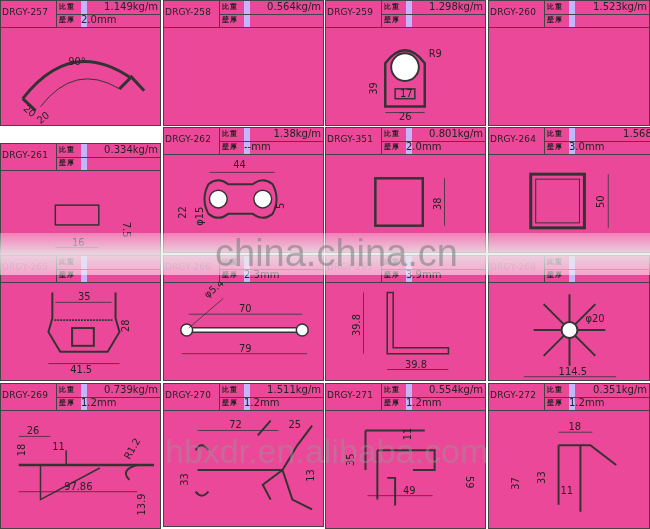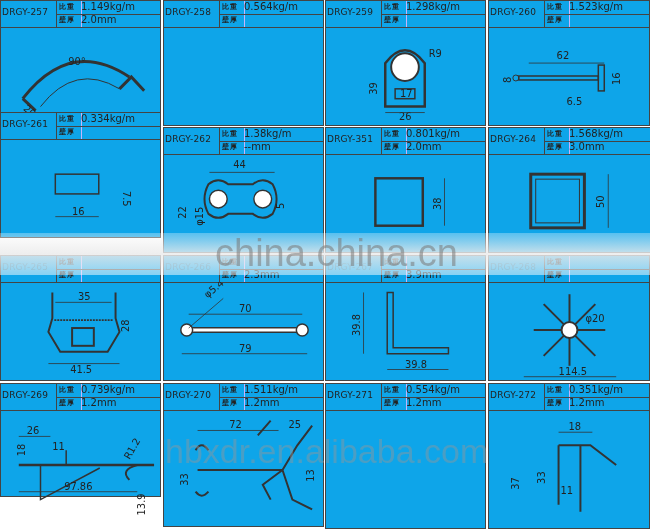--- a/index.html
+++ b/index.html
@@ -1,25 +1,25 @@
 <!DOCTYPE html>
 <html><head>
 <meta charset="utf-8">
 <style>
   html, body { margin:0; padding:0; background:#ffffff; }
   body { width:650px; height:529px; position:relative; overflow:hidden; font-family:"DejaVu Sans", sans-serif; color:#222; }
   .grid { position:absolute; left:0; top:0; width:650px; height:529px; }
-  .cell { position:absolute; box-sizing:border-box; border:1.5px solid #444; background:#0ea5e9; }
+  .cell { position:absolute; box-sizing:border-box; border:1.5px solid #444; background:#ec4899; }
   .hdr { position:absolute; left:0; top:0; right:0; height:26px; border-bottom:1.5px solid #444; font-size:9.5px; }
   .hdr .code { position:absolute; left:1px; top:6px; width:54px; font-size:9px; letter-spacing:0.2px; white-space:nowrap; }
-  .hdr .lblcol { position:absolute; left:55px; top:0; width:24px; height:26px; border-left:1px solid #444; border-right:1px solid #c4b5fd; }
+  .hdr .lblcol { position:absolute; left:55px; top:0; width:24px; height:26px; border-left:1px solid #444; border-right:6px solid #c4b5fd; }
   .hdr .lbl { position:absolute; left:2px; font-size:7px; font-weight:bold; letter-spacing:1px; }
   .hdr .lbl.l1 { top:1px; } .hdr .lbl.l2 { top:14px;font-family:Liberation Serif, serif; }
   .hdr .mid { position:absolute; left:55px; right:0; top:12.5px; border-top:1px solid #444; }
-  .hdr .v1 { position:absolute; left:80px; right:2px; top:0px; text-align:left; font-size:10px; }
+  .hdr .v1 { position:absolute; left:80px; right:2px; top:0px; text-align:right; font-size:10px; }
   .hdr .v2 { position:absolute; left:80px; right:2px; top:13px; font-size:10px; }
   .draw { position:absolute; left:0; top:26px; right:0; bottom:0; }
   svg text { font-family:"DejaVu Sans", sans-serif; fill:#222; }
   .wm { position:absolute; font-family:"Liberation Sans", sans-serif; color:rgba(120,120,120,0.55); pointer-events:none; white-space:nowrap; }
   .blurband { position:absolute; left:0; top:233px; width:650px; height:42px; background:linear-gradient(to bottom, rgba(255,255,255,0.3), rgba(235,235,235,0.85), rgba(255,255,255,0.5)); }
 </style>
 </head>
 <body>
 
 <div class="grid" id="grid">
@@ -86,34 +86,22 @@
       <div class="hdr">
         <span class="code">DRGY-260</span>
         <div class="lblcol">
           <span class="lbl l1">比重</span>
           <span class="lbl l2">壁厚</span>
         </div>
         <div class="mid"></div>
         <span class="v1">1.523kg/m</span>
         <span class="v2"></span>
       </div>
-      <div class="draw">
-        <svg width="159" height="97" viewBox="0 0 160 97">
-          <rect x="30" y="49" width="80" height="4" fill="none" stroke="#333" stroke-width="1.5"></rect>
-          <rect x="110" y="38" width="6" height="26" fill="none" stroke="#333" stroke-width="1.5"></rect>
-      <circle cx="27" cy="51" r="3" fill="none" stroke="#333"></circle>
-          <line x1="40" y1="36" x2="116" y2="36" stroke="#333" stroke-width="0.8"></line>
-          <text x="68" y="32" font-size="10">62</text>
-      <text x="22" y="56" font-size="10" transform="rotate(-90 22 56)">8</text>
-          <text x="132" y="58" font-size="10" transform="rotate(-90 132 58)">16</text>
-          <text x="78" y="78" font-size="10">6.5</text>
-        </svg>
-      </div>
-    </div>
-    <div class="cell" style="left:0px; top:112px; width:161px; height:126px;">
+    </div>
+    <div class="cell" style="left:0px; top:143px; width:161px; height:126px;">
       <div class="hdr">
         <span class="code">DRGY-261</span>
         <div class="lblcol">
           <span class="lbl l1">比重</span>
           <span class="lbl l2">壁厚</span>
         </div>
         <div class="mid"></div>
         <span class="v1">0.334kg/m</span>
         <span class="v2"></span>
       </div>
@@ -279,21 +267,21 @@
             <line x1="55" y1="22" x2="107" y2="74"></line>
             <line x1="107" y1="22" x2="55" y2="74"></line>
           </g>
       <circle cx="81" cy="48" r="8" fill="#fff" stroke="#333" stroke-width="2"></circle>
           <text x="97" y="40" font-size="10">φ20</text>
       <line x1="35" y1="95" x2="128" y2="95" stroke="#333" stroke-width="0.8"></line>
           <text x="70" y="93" font-size="10">114.5</text>
         </svg>
       </div>
     </div>
-    <div class="cell" style="left:0px; top:383px; width:161px; height:114px;">
+    <div class="cell" style="left:0px; top:383px; width:161px; height:146px;">
       <div class="hdr">
         <span class="code">DRGY-269</span>
         <div class="lblcol">
           <span class="lbl l1">比重</span>
           <span class="lbl l2">壁厚</span>
         </div>
         <div class="mid"></div>
         <span class="v1">0.739kg/m</span>
         <span class="v2">1.2mm</span>
       </div>
@@ -342,20 +330,30 @@
       <div class="hdr">
         <span class="code">DRGY-271</span>
         <div class="lblcol">
           <span class="lbl l1">比重</span>
           <span class="lbl l2">壁厚</span>
         </div>
         <div class="mid"></div>
         <span class="v1">0.554kg/m</span>
         <span class="v2">1.2mm</span>
       </div>
+      <div class="draw">
+        <svg width="158" height="117" viewBox="0 0 160 117">
+          <path d="M40 20 L40 60 M40 20 L100 20 M52 40 L52 90 M52 40 L110 40 L110 60 L88 60 M62 68 L70 68 L70 96" fill="none" stroke="#333" stroke-width="2"></path>
+      <text x="86" y="30" font-size="10" transform="rotate(-90 86 30)">11</text>
+          <text x="28" y="56" font-size="10" transform="rotate(-90 28 56)">35</text>
+          <text x="142" y="66" font-size="10" transform="rotate(90 142 66)">59</text>
+      <line x1="42" y1="86" x2="108" y2="86" stroke="#333" stroke-width="0.8"></line>
+          <text x="78" y="84" font-size="10">49</text>
+        </svg>
+      </div>
     </div>
     <div class="cell" style="left:488px; top:383px; width:162px; height:146px;">
       <div class="hdr">
         <span class="code">DRGY-272</span>
         <div class="lblcol">
           <span class="lbl l1">比重</span>
           <span class="lbl l2">壁厚</span>
         </div>
         <div class="mid"></div>
         <span class="v1">0.351kg/m</span>

